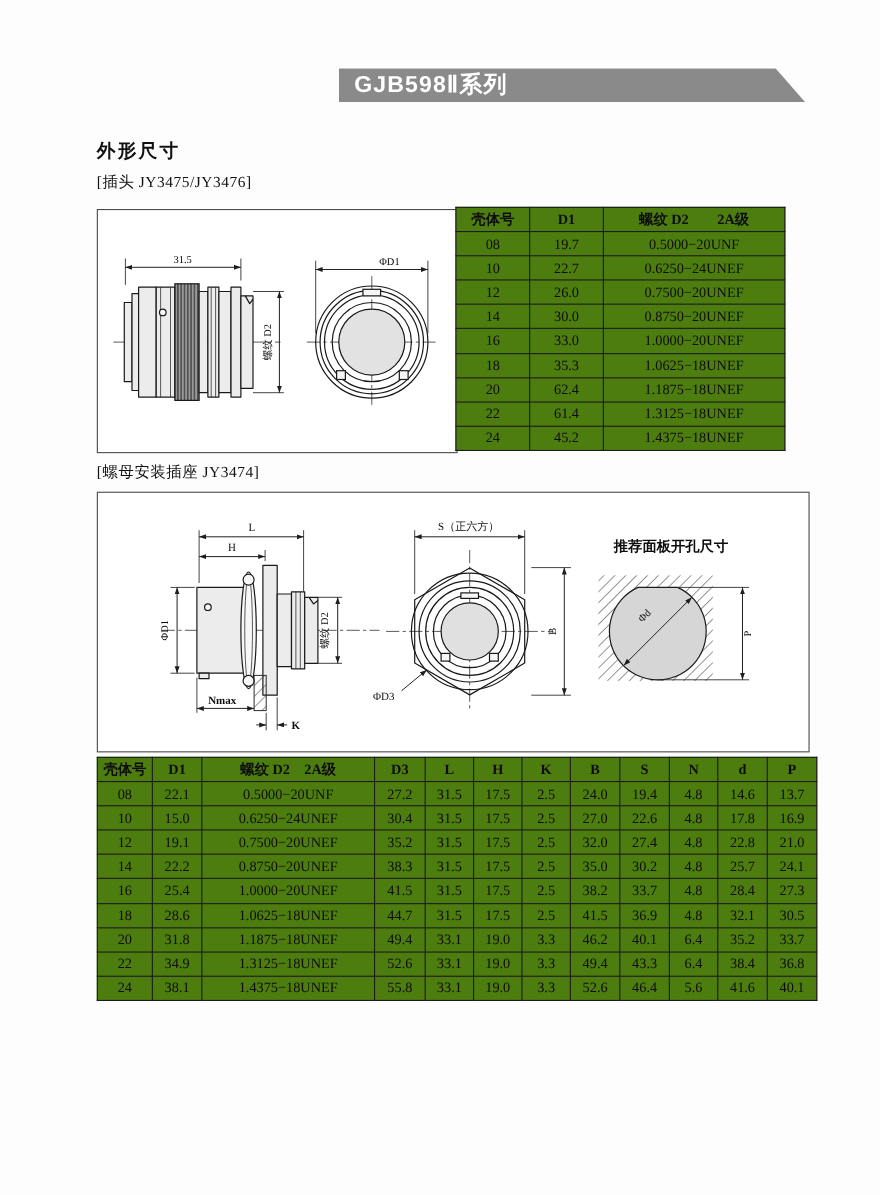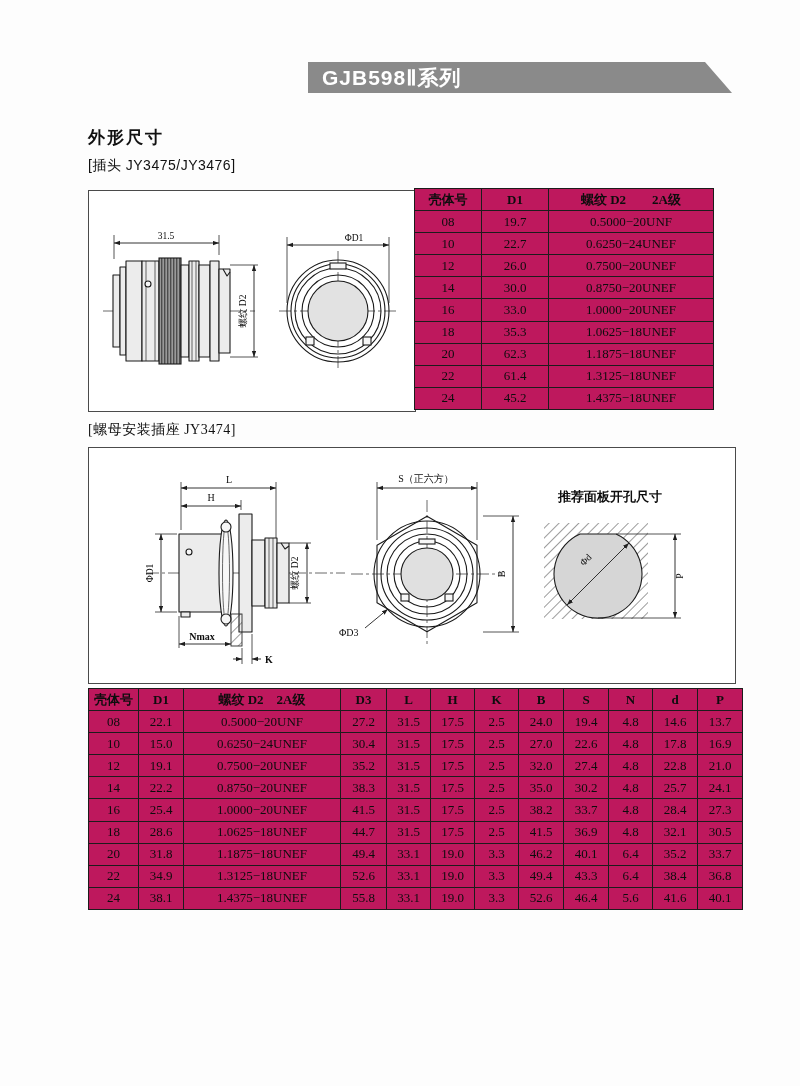--- a/index.html
+++ b/index.html
@@ -7,31 +7,31 @@
   #page{position:relative;width:800px;height:1086px;overflow:hidden;background:#fdfdfd;}
 
   
   .banner{position:absolute;left:308px;top:62px;width:424px;height:31px;background:#8a8a8a;
           clip-path:polygon(0 0, calc(100% - 27px) 0, 100% 100%, 0 100%);
           color:#fff;font-weight:bold;font-size:21px;line-height:31px;padding-left:14px;
           letter-spacing:1px;box-sizing:border-box;font-family:"Liberation Sans",sans-serif;}
 
   .h1{position:absolute;left:88px;top:126px;font-size:17px;font-weight:bold;letter-spacing:2px;font-family:Liberation Mono, monospace;}
   .slabel{position:absolute;left:88px;font-size:14px;letter-spacing:0.5px;}
-  .slabel.s1{top:157px;}
+  .slabel.s1{top:157px;font-family:Liberation Serif, serif;}
   .slabel.s2{top:421px;font-family:Liberation Serif, serif;}
 
   
   .dbox{position:absolute;border:1px solid #4a4a4a;background:#fff;}
   .dbox.b1{left:88px;top:190px;width:326px;height:220px;}
   .dbox.b2{left:88px;top:447px;width:646px;height:235px;}
   .dbox svg{display:block;width:100%;height:100%;}
 
   
-  table.dim{position:absolute;border-collapse:collapse;table-layout:fixed;background:#be185d;
+  table.dim{position:absolute;border-collapse:collapse;table-layout:fixed;background:#4d7c0f;
             font-family:"Liberation Serif",serif;font-size:13px;color:#0d0d0d;}
   table.dim th,table.dim td{border:1px solid #1c1c1c;text-align:center;padding:0 1px;height:21px;
             overflow:hidden;white-space:nowrap;}
   table.dim th{font-weight:bold;font-size:13px;}
   table.t1{left:414px;top:188px;width:299px;height:222px;}
   table.t2{left:88px;top:688px;width:648px;height:222px;}
 
   
   .o{stroke:#1a1a1a;stroke-width:1.1;fill:none;stroke-linejoin:round;}
   .of{stroke:#1a1a1a;stroke-width:1.1;fill:#ececec;stroke-linejoin:round;}
@@ -158,21 +158,21 @@
           <td>33.0</td>
           <td>1.0000−20UNEF</td>
         </tr>
         <tr>
           <td>18</td>
           <td>35.3</td>
           <td>1.0625−18UNEF</td>
         </tr>
         <tr>
           <td>20</td>
-          <td>62.3</td>
+          <td>62.4</td>
           <td>1.1875−18UNEF</td>
         </tr>
         <tr>
           <td>22</td>
           <td>61.4</td>
           <td>1.3125−18UNEF</td>
         </tr>
         <tr>
           <td>24</td>
           <td>45.2</td>

